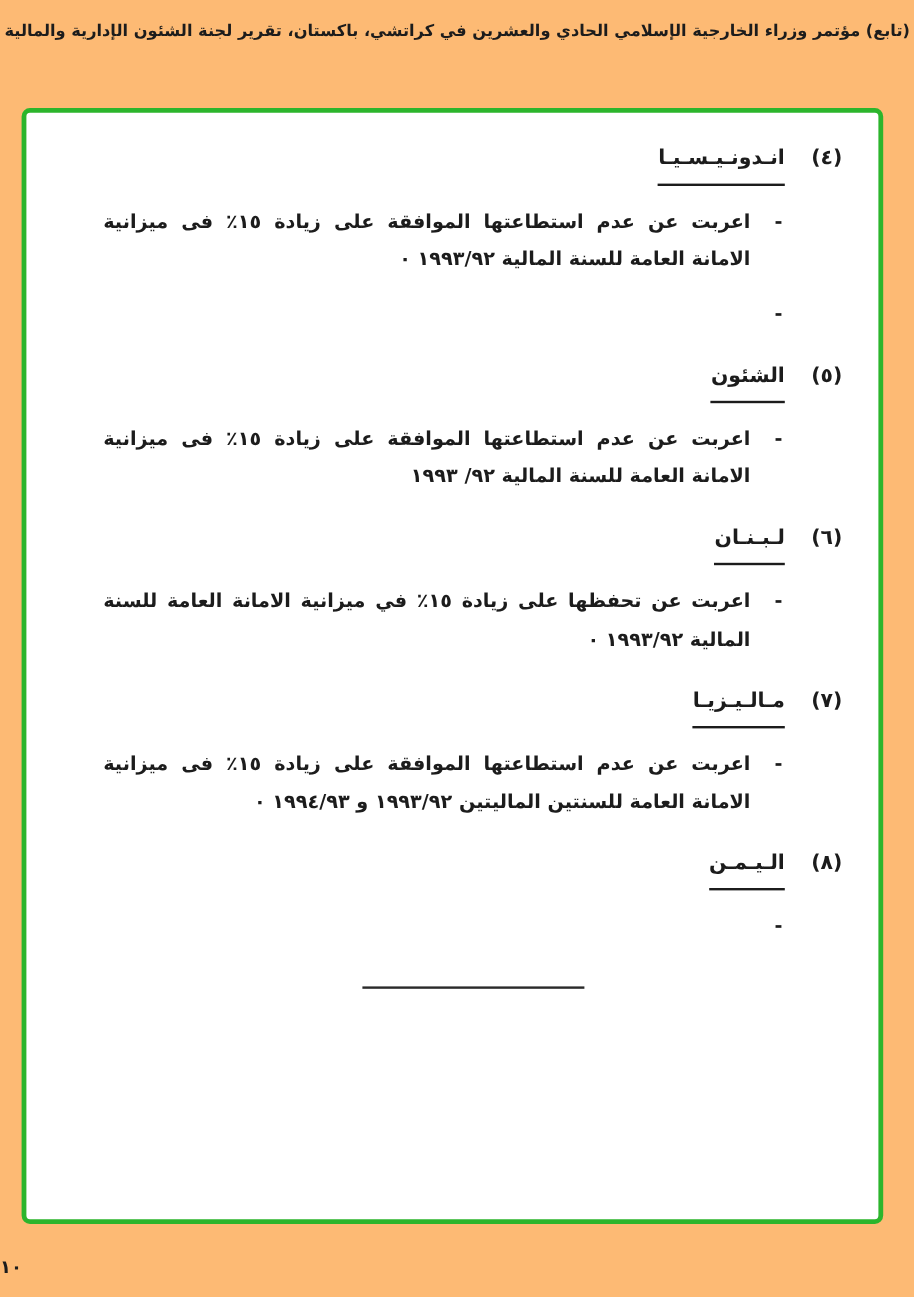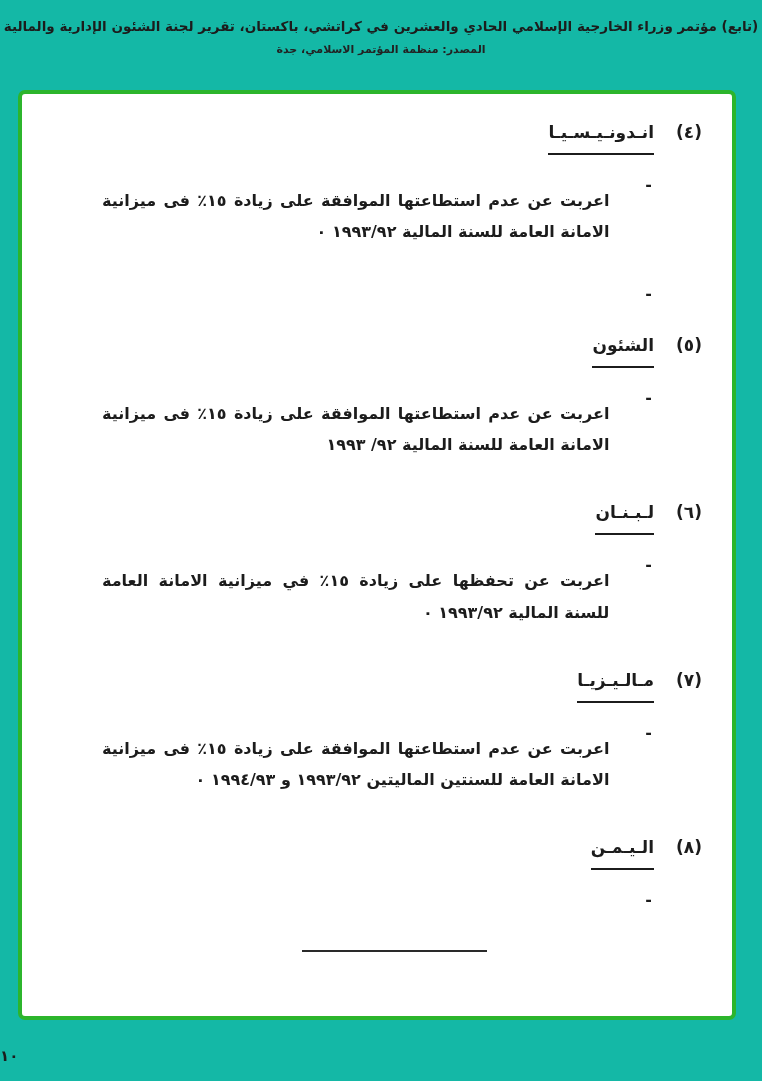--- a/index.html
+++ b/index.html
@@ -1,20 +1,20 @@
 <!DOCTYPE html>
 <html lang="ar"><head>
 <meta charset="utf-8">
 <style>
   html, body { margin: 0; padding: 0; background: #ffffff; }
   .page {
     position: relative;
     width: 762px;
     height: 1081px;
-    background: #14b8a6;
+    background: #fdba74;
     font-family: "DejaVu Sans", sans-serif;
     color: #1c1c1c;
     overflow: hidden;
   }
 
   
   .doc-header {
     position: absolute;
     top: 18px;
     left: 0;
@@ -73,21 +73,21 @@
   }
 
   .bullet {
     display: flex;
     gap: 20px;
     margin-top: 14px;
     padding-right: 50px;
   }
   .dash { flex: 0 0 auto; }
   .btext {
-    margin: 16px;
+    margin: 0;
     text-align: justify;
   }
 
   .divider {
     width: 185px;
     border-top: 2px solid #2a2a2a;
     margin: 34px auto 0 auto;
   }
 
   .page-number {
@@ -101,21 +101,20 @@
     direction: rtl;
   }
 </style>
 </head>
 <body>
 
 <div class="page">
 
   <header class="doc-header">
     <div class="h1">(تابع) مؤتمر وزراء الخارجية الإسلامي الحادي والعشرين في كراتشي، باكستان، تقرير لجنة الشئون الإدارية والمالية</div>
-    <div class="h2">المصدر: منظمة المؤتمر الاسلامي، جدة</div>
   </header>
 
   <div class="frame">
     <div class="content">
 
       <div class="section">
         <div class="sec-head">
           <span class="sec-num">(٤)</span>
           <span class="sec-title">انـدونـيـسـيـا</span>
         </div>

